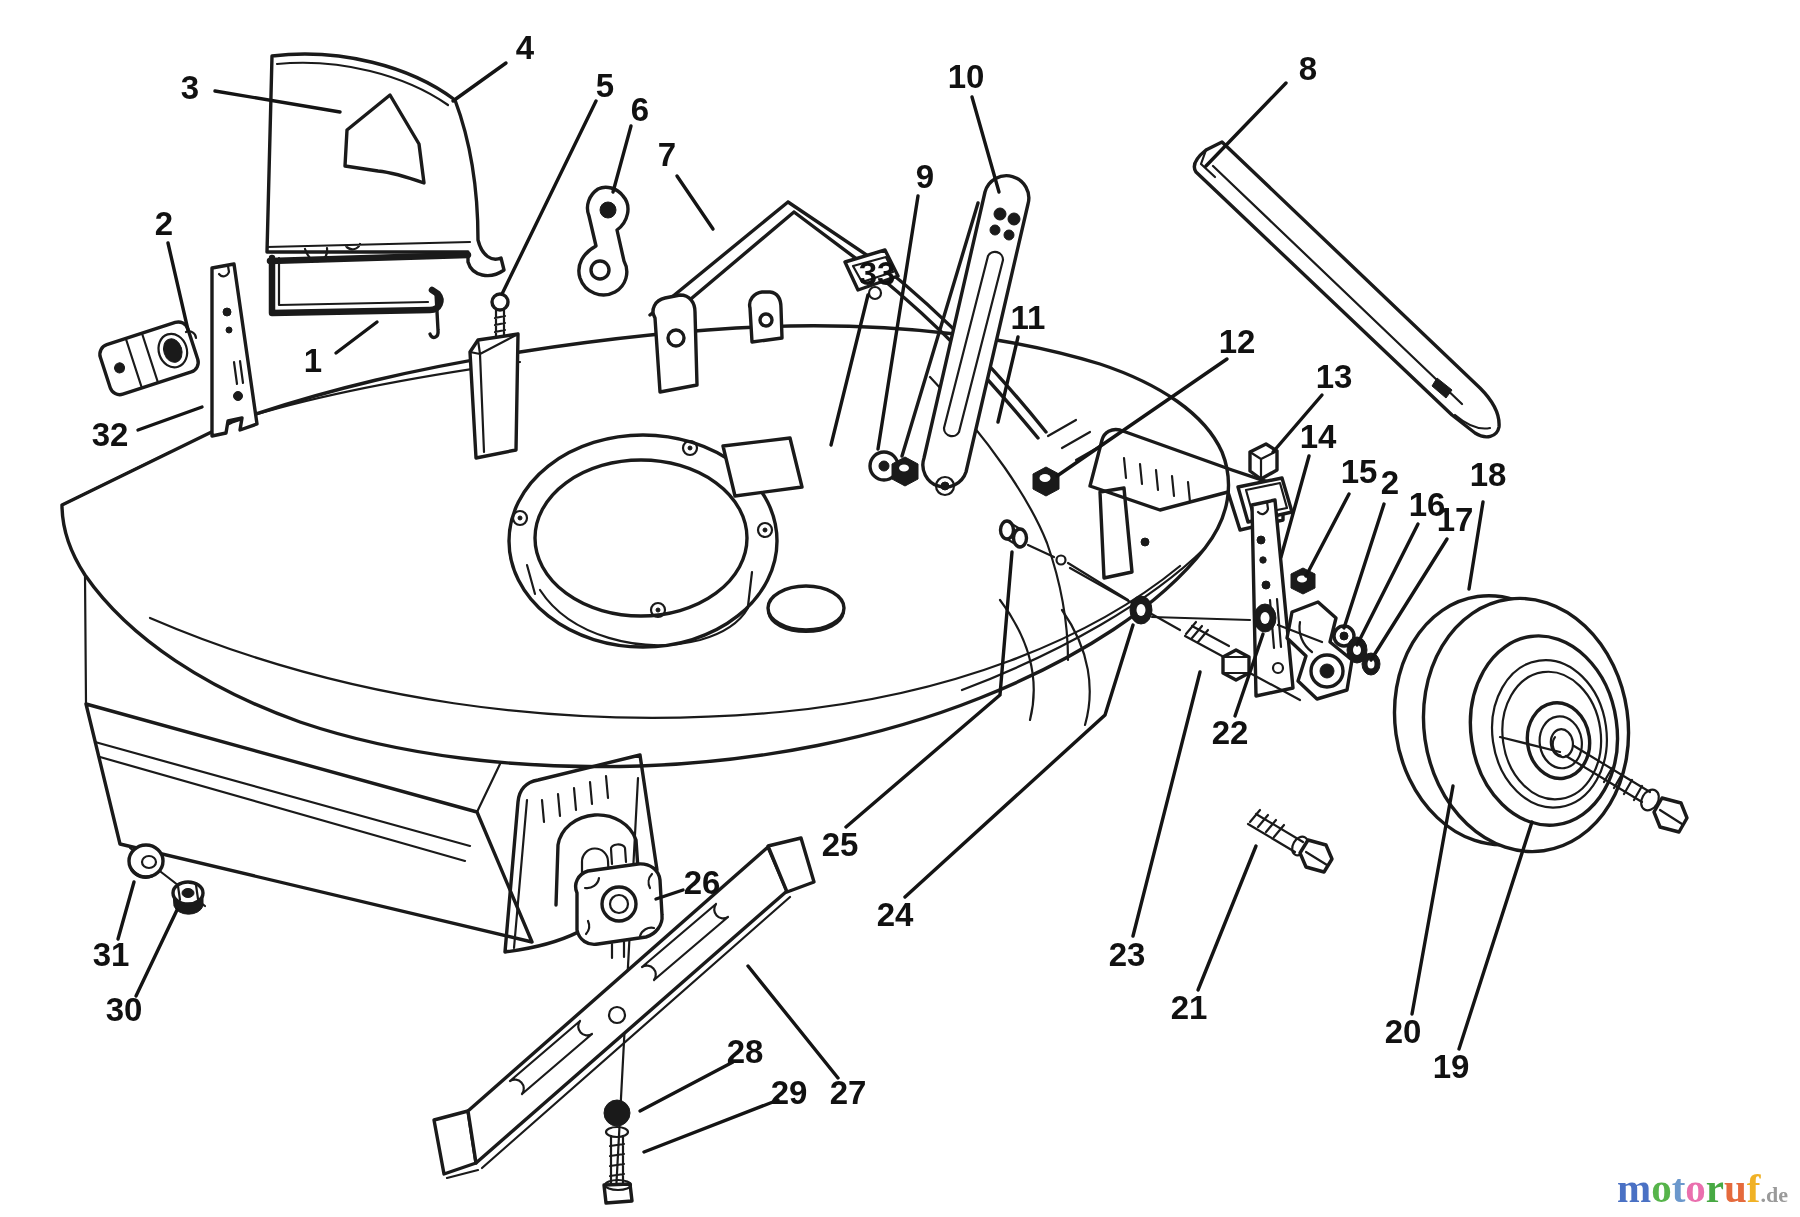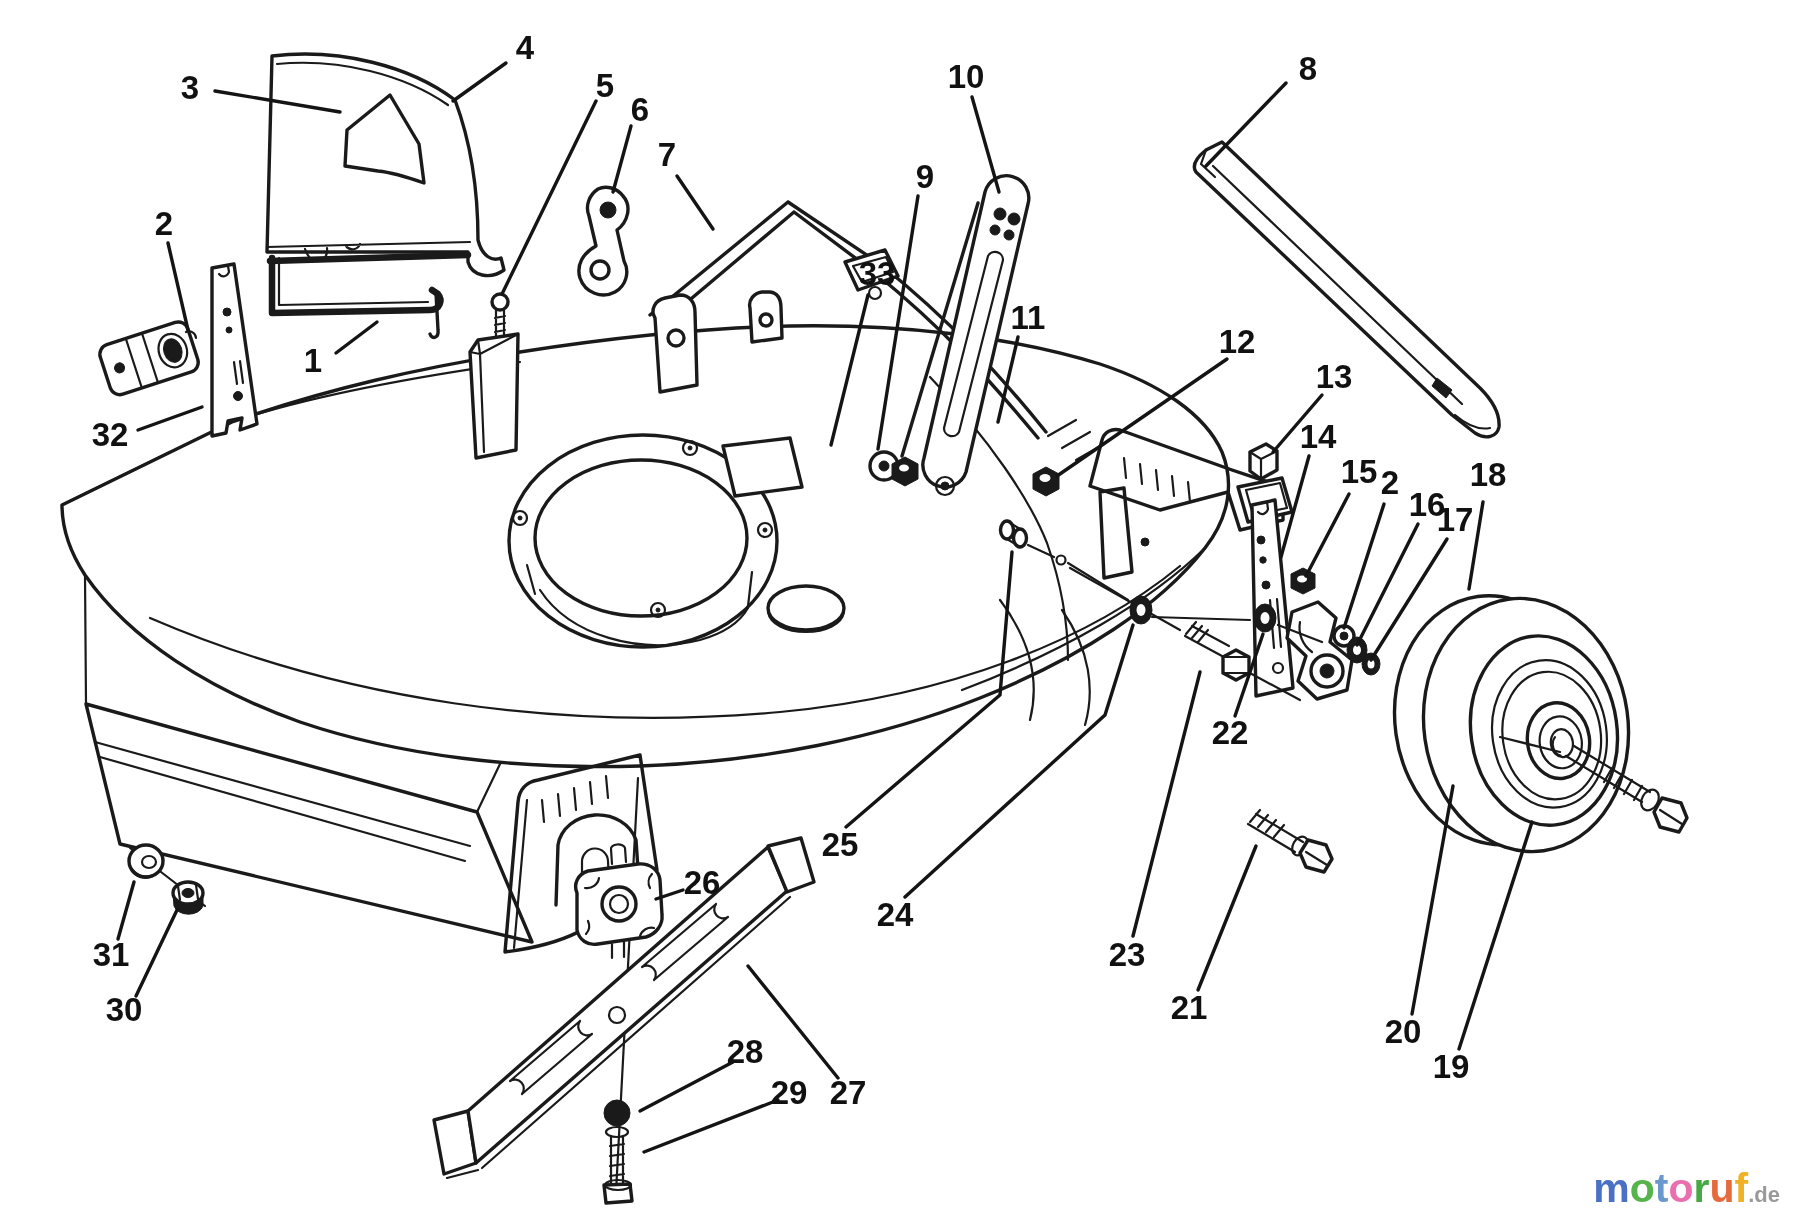--- a/index.html
+++ b/index.html
@@ -8,22 +8,22 @@
   svg{position:absolute;inset:0;}
   .ln{fill:none;stroke:#1a1a1a;stroke-width:3.4;stroke-linejoin:round;stroke-linecap:round;}
   .ln2{fill:none;stroke:#1a1a1a;stroke-width:2.2;stroke-linejoin:round;stroke-linecap:round;}
   .lnh{fill:none;stroke:#1a1a1a;stroke-width:6.5;stroke-linejoin:round;stroke-linecap:round;}
   .fw{fill:#ffffff;stroke:#1a1a1a;stroke-width:3.4;stroke-linejoin:round;}
   .fd{fill:#1a1a1a;stroke:#1a1a1a;stroke-width:1;}
   .fwd{fill:#fff;stroke:none;}
   .leader{fill:none;stroke:#141414;stroke-width:3.4;stroke-linecap:round;}
   .callout-num{font-family:"Liberation Sans",sans-serif;font-weight:700;font-size:33px;
                fill:#111;text-anchor:middle;}
-  .watermark{position:absolute;right:20px;bottom:8px;
-             font-family:Liberation Sans, sans-serif;font-weight:700;font-size:41px;
+  .watermark{position:absolute;right:12px;bottom:8px;
+             font-family:Liberation Serif, serif;font-weight:700;font-size:41px;
              letter-spacing:0px;line-height:1;user-select:none;text-align:right;}
   .watermark .suffix{font-size:22px;color:#9a9a9a;font-weight:700;}
 </style>
 </head>
 <body>
 
 <div class="canvas">
 <svg viewBox="0 0 1800 1217" width="1800" height="1217">
 
   <g>

